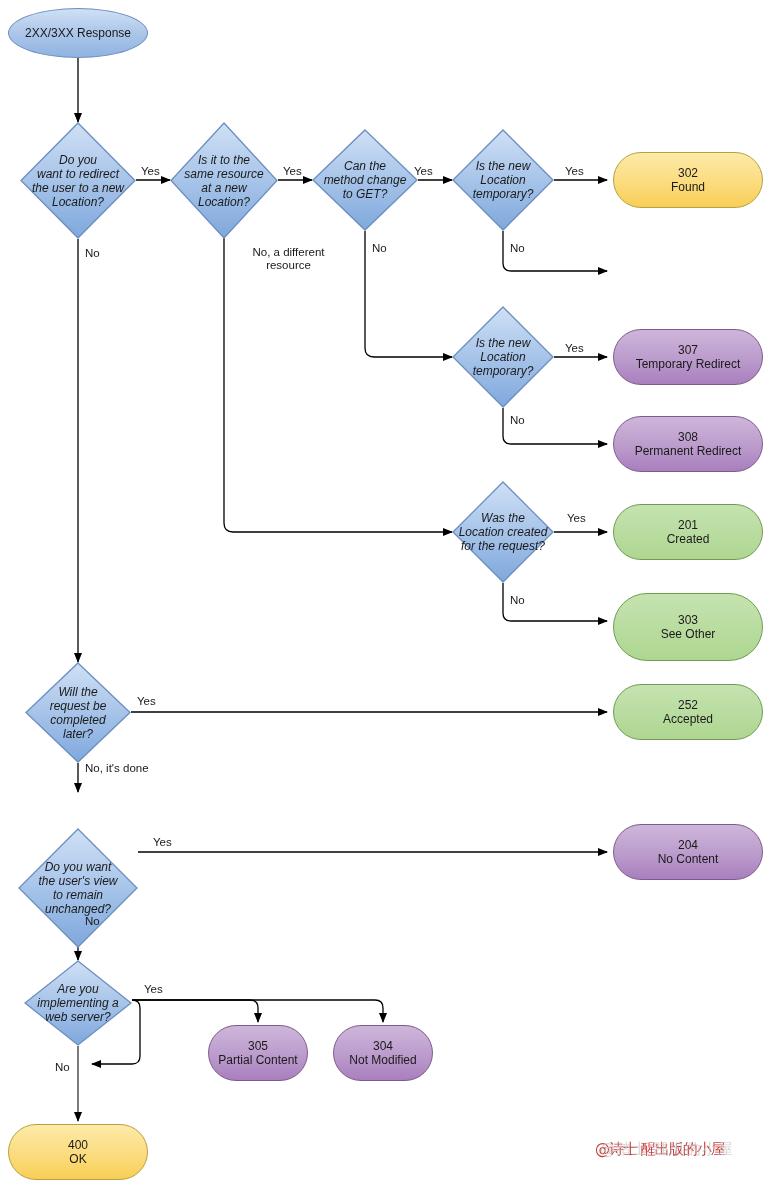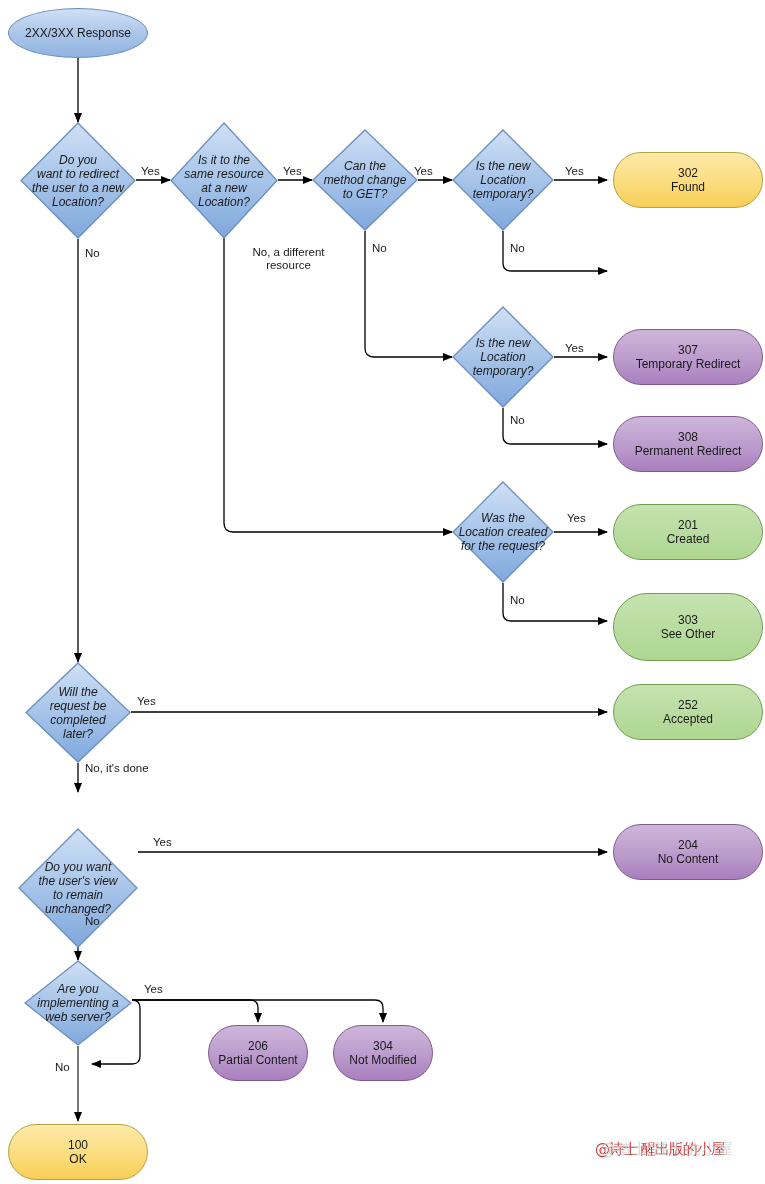--- a/index.html
+++ b/index.html
@@ -289,31 +289,31 @@
     <span class="lbl">252
 Accepted</span>
   </div>
 
   <div class="node pill purple" style="left:613px; top:824px; width:150px; height:56px;">
     <span class="lbl">204
 No Content</span>
   </div>
 
   <div class="node pill purple" style="left:208px; top:1025px; width:100px; height:56px;">
-    <span class="lbl">206
+    <span class="lbl">305
 Partial Content</span>
   </div>
 
   <div class="node pill purple" style="left:333px; top:1025px; width:100px; height:56px;">
     <span class="lbl">304
 Not Modified</span>
   </div>
 
   <div class="node pill yellow" style="left:8px; top:1124px; width:140px; height:56px;">
-    <span class="lbl">100
+    <span class="lbl">400
 OK</span>
   </div>
 
   <div class="edge-label" style="left:141px; top:165px;">Yes</div>
   <div class="edge-label" style="left:85px; top:247px;">No</div>
 
   <div class="edge-label" style="left:283px; top:165px;">Yes</div>
   <div class="edge-label" style="left:231px; top:246px; width:115px; text-align:center;">No, a different
 resource</div>
 

